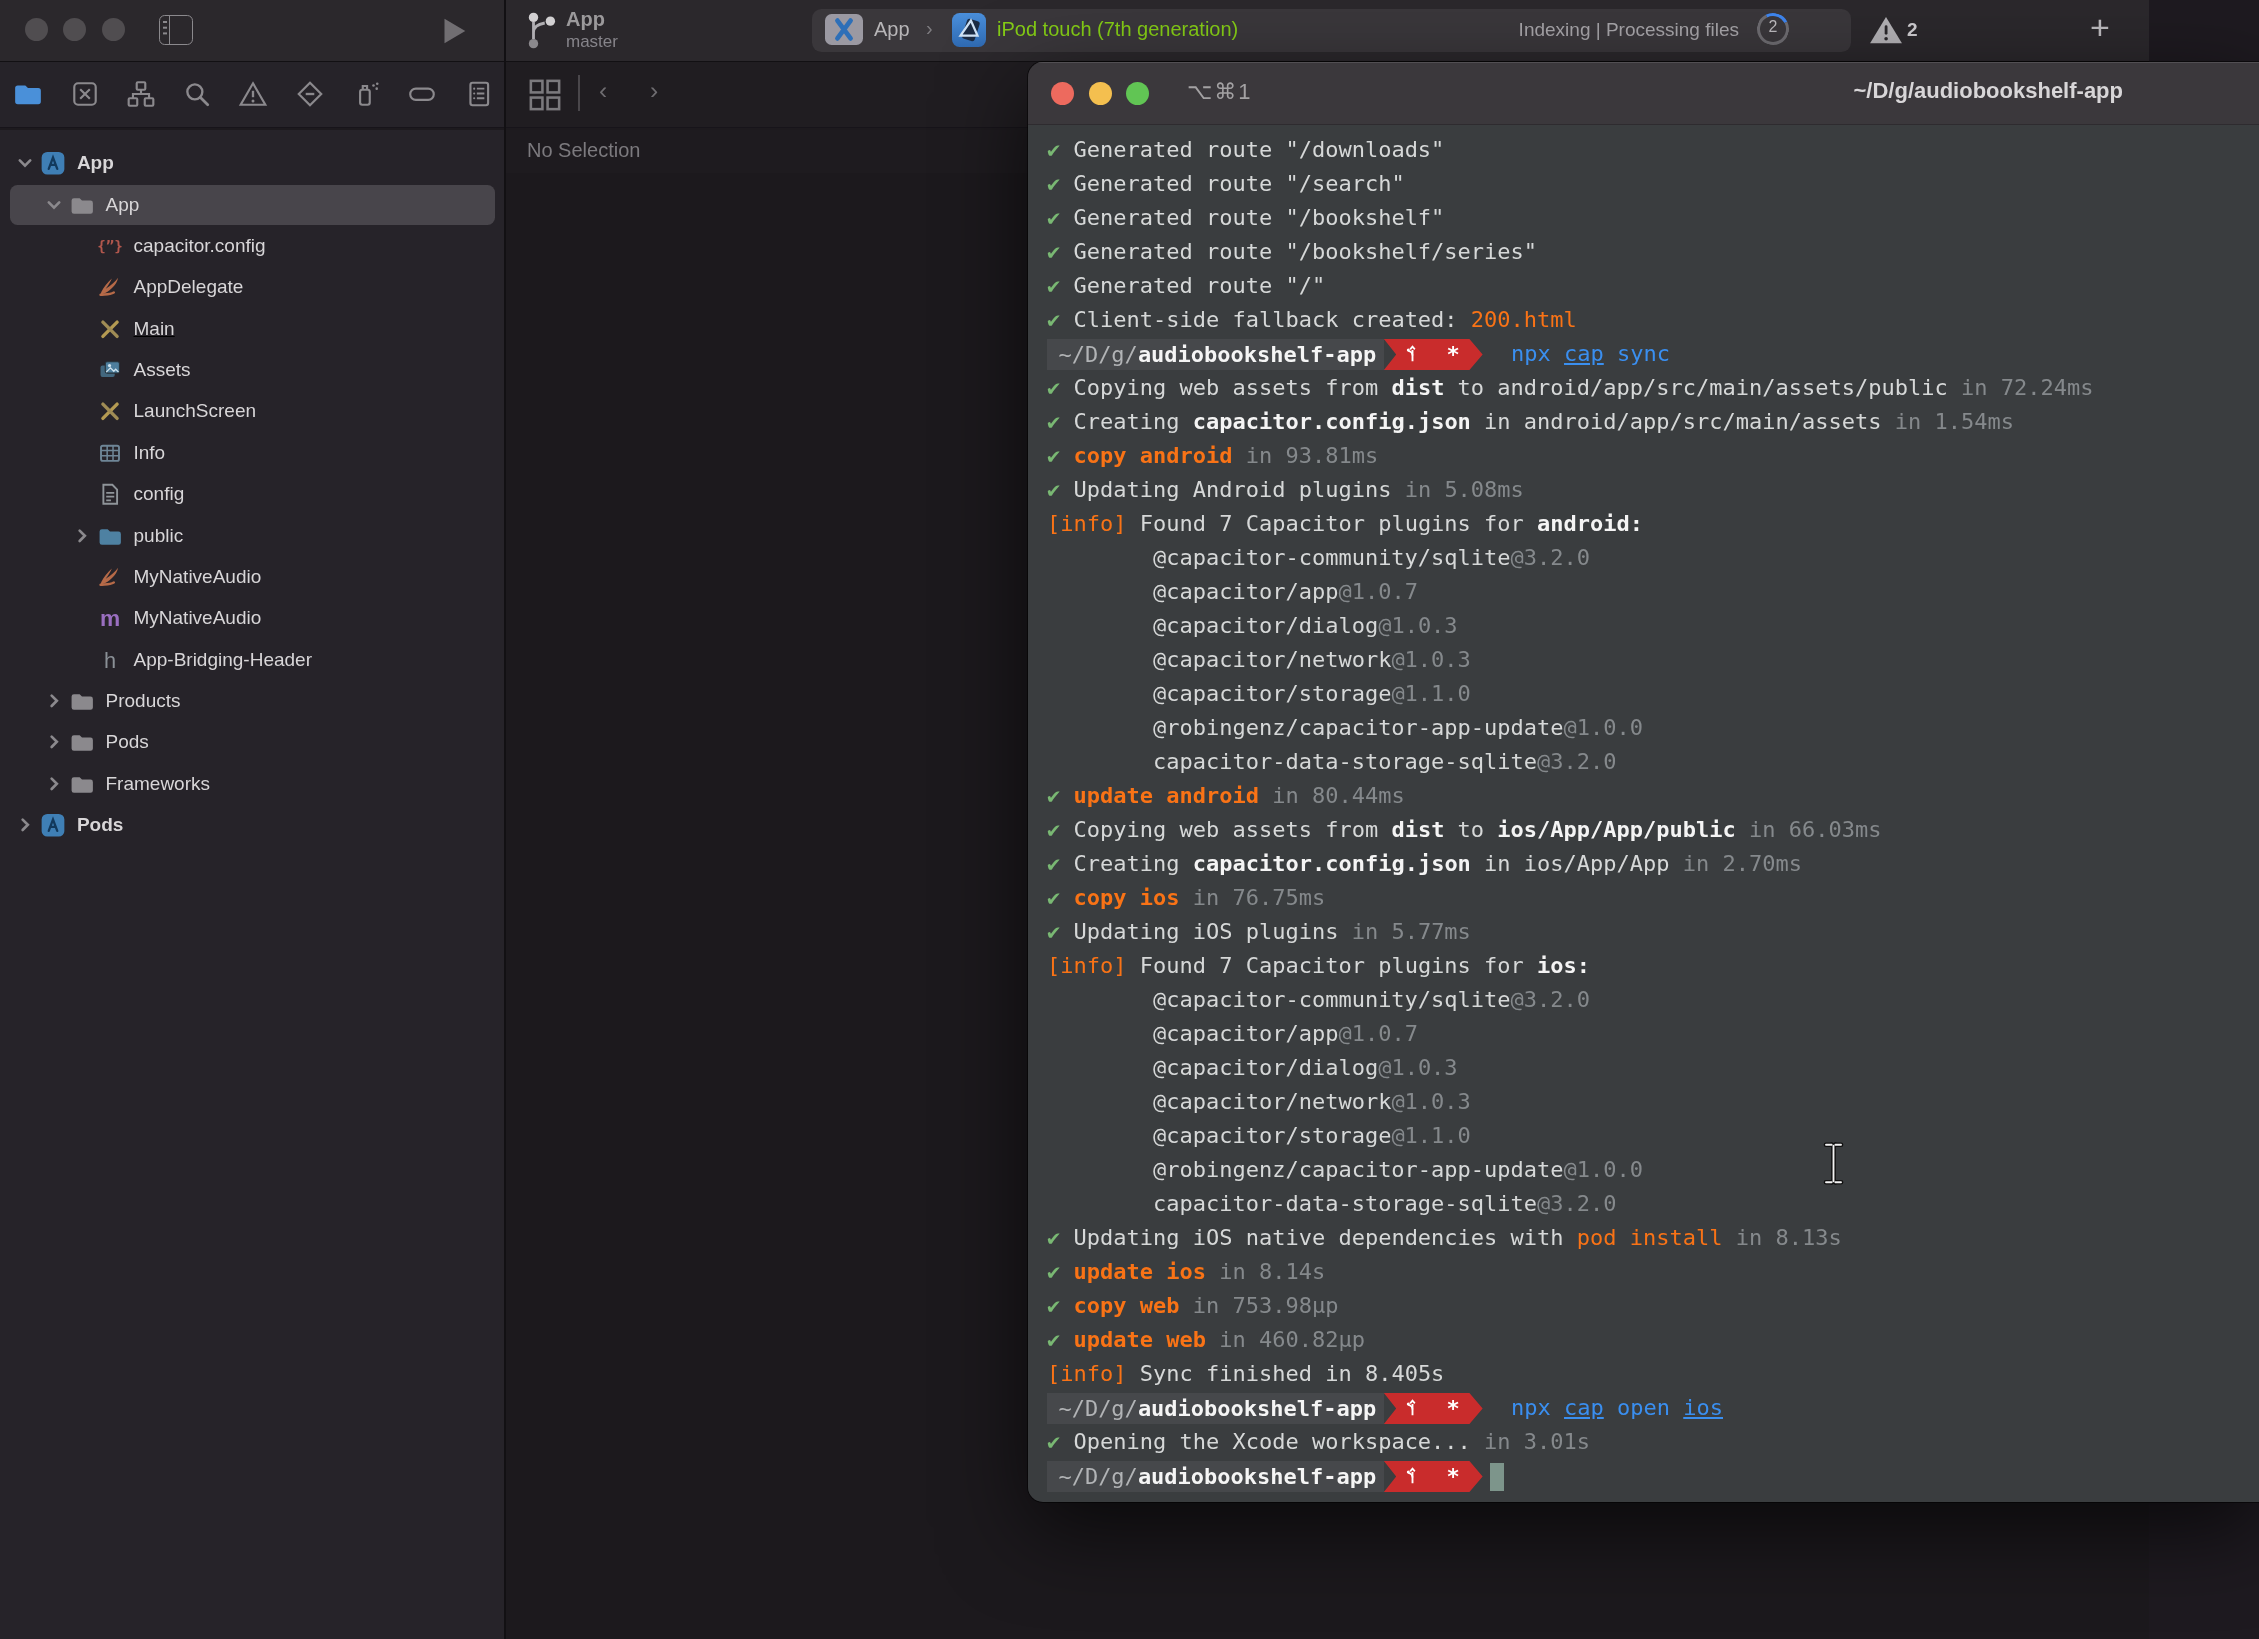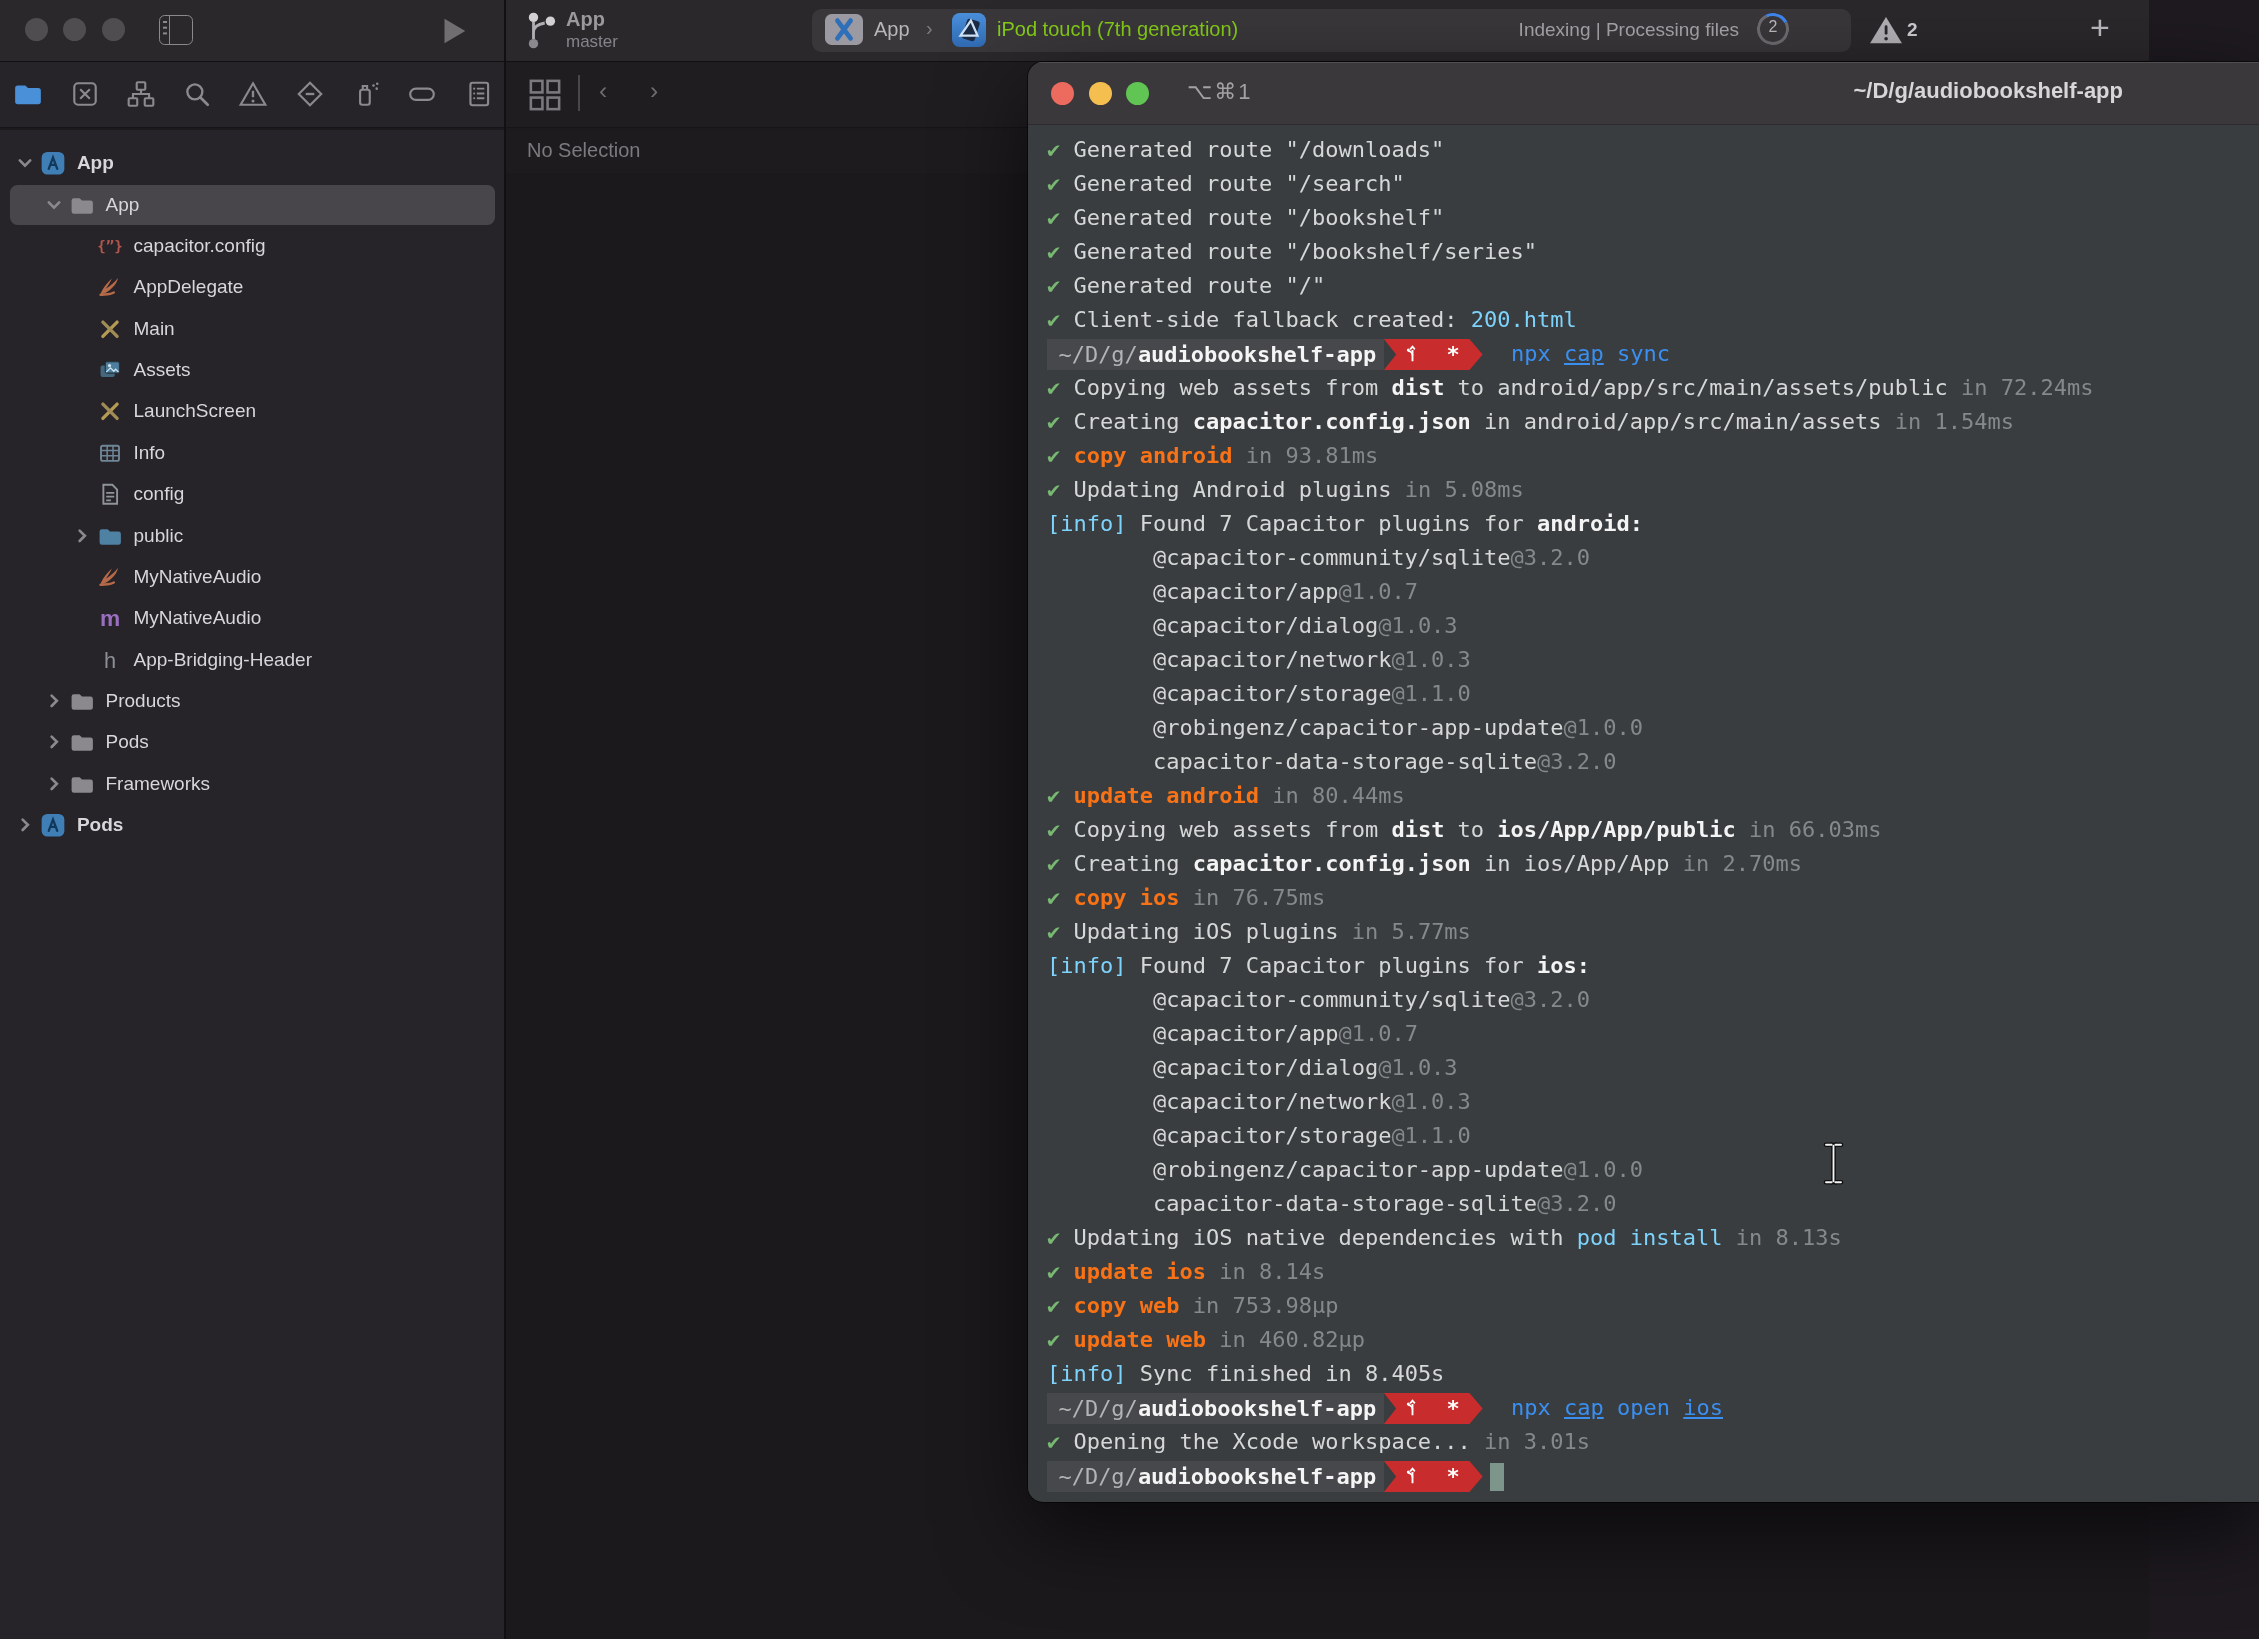--- a/index.html
+++ b/index.html
@@ -72,21 +72,21 @@
   #term-title{position:absolute;right:137px;top:16px;font-size:22px;font-weight:bold;color:#d8d6d8;}
   #term-body{position:absolute;left:0;top:63px;width:100%;height:1377px;background:#3a3d3f;
      font-family:"DejaVu Sans Mono",monospace;font-size:22px;}
   #term-out{position:absolute;left:19px;top:7.6px;}
   .t-line{white-space:pre;height:34px;line-height:34px;}
   .s-w{color:#d6d8d8;}
   .s-g{color:#85898c;}
   .s-ck{color:#79b873;}
   .s-gb{color:#f97316;font-weight:bold;}
   .s-bw{color:#f4f4f4;font-weight:bold;}
-  .s-t{color:#7dd3fc;}
+  .s-t{color:#f97316;}
   .s-b{color:#3a8ff0;}
   .s-bu{color:#3a8ff0;text-decoration:underline;}
   .s-pp,.s-pr,.s-git{display:inline-block;height:31px;line-height:31px;vertical-align:middle;}
   .s-pp{background:#46484b;color:#b2b4b6;padding-left:11.4px;}
   .s-pr{background:#46484b;color:#f5f5f5;font-weight:bold;padding-right:7.6px;}
   .s-git{background:#c92c2c;color:#ffffff;font-weight:bold;padding:0 23px 0 21px;margin-right:1.9px;
      clip-path:polygon(0 0,calc(100% - 13.2px) 0,100% 50%,calc(100% - 13.2px) 100%,0 100%,12.3px 50%);}
   .s-git svg{vertical-align:-3.8px;}
   .s-cur{display:inline-block;width:14px;height:28px;background:#7d958b;vertical-align:middle;margin-left:5.7px;}
 
@@ -240,21 +240,21 @@
         <div class="tree-row" style="top: 136px;">
           <div class="tr-inner" style="padding-left: 68px;">
             <span class="tr-chev"></span>
             <span class="tr-icon"><svg width="28" height="26.5" viewBox="0 0 28 28">
                 <path d="M4 22 C11 20 17 15 20.5 9.5 C21.6 7.7 22.3 5.8 22.5 4 C19.5 8.2 15 12.5 9.5 15.5 C12.5 11.5 14.8 8 16 4.8 C11.5 9 7.5 13.5 4.8 19 Z" fill="#b66a48"></path>
            <path d="M4 22 C9 21.4 14 21.8 18 19.5" stroke="#b66a48" stroke-width="2.6" fill="none" stroke-linecap="round"></path>
               </svg></span>
             <span class="tr-label">AppDelegate</span>
           </div>
         </div>
-        <div class="tree-row" style="top: 178px;">
+        <div class="tree-row" style="top: 178px; text-decoration: underline;">
           <div class="tr-inner" style="padding-left: 68px;">
             <span class="tr-chev"></span>
             <span class="tr-icon"><svg width="28" height="26.5" viewBox="0 0 28 28">
                 <path d="M6.5 21.5 L21.5 6.5" stroke="#b49a52" stroke-width="3.6" stroke-linecap="round"></path>
          <path d="M6.5 6.5 L21.5 21.5" stroke="#a08c55" stroke-width="3.6" stroke-linecap="round"></path>
               </svg></span>
             <span class="tr-label">Main</span>
           </div>
         </div>
         <div class="tree-row" style="top: 219px;">

